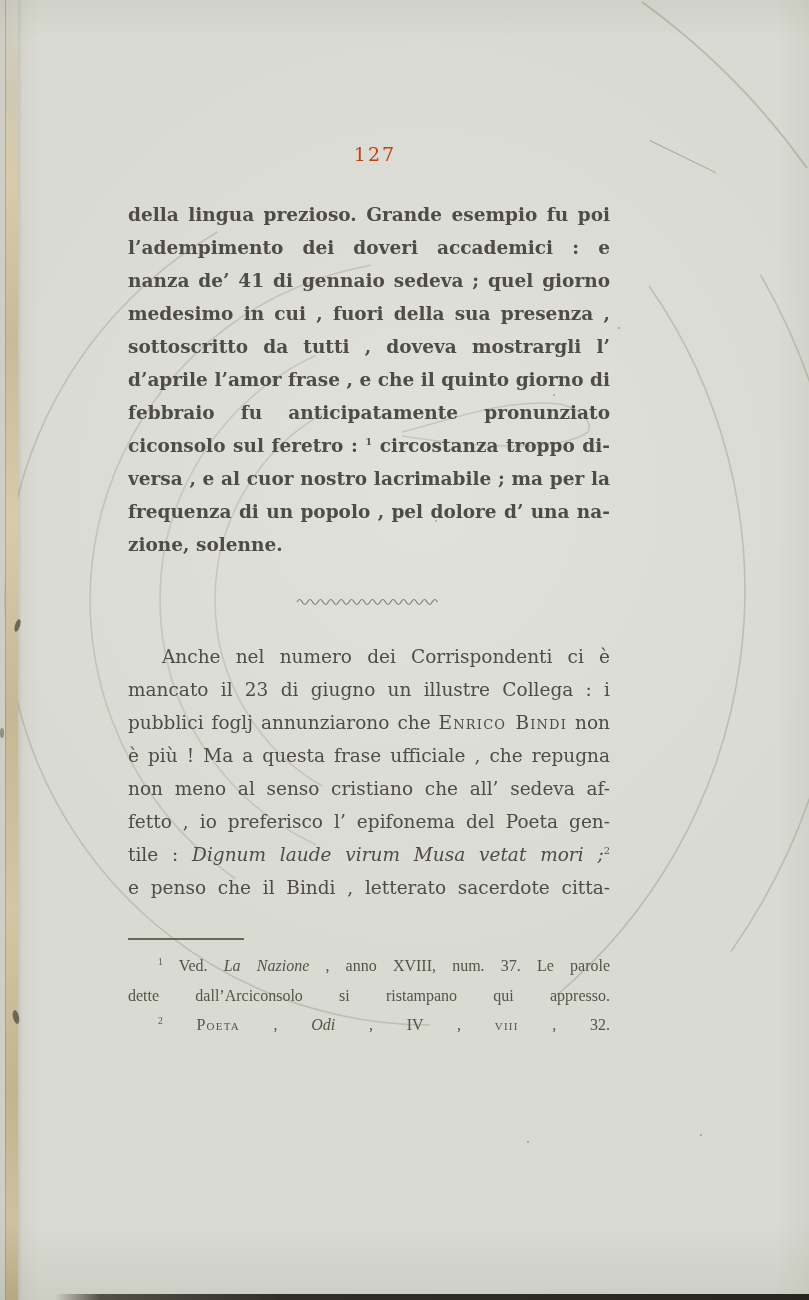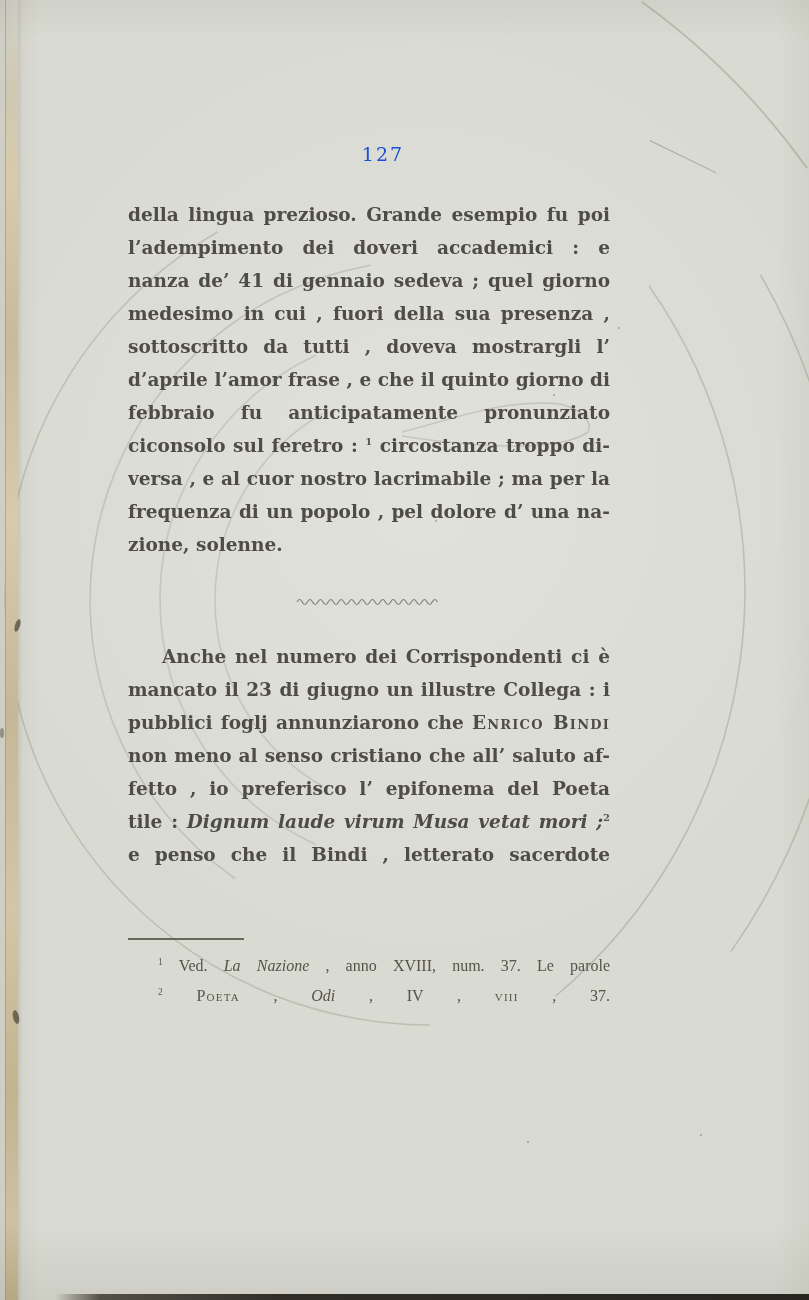--- a/index.html
+++ b/index.html
@@ -19,28 +19,28 @@
       linear-gradient(to right, rgba(110,100,80,0.10), rgba(0,0,0,0) 5%),
       linear-gradient(to left, rgba(110,105,90,0.07), rgba(0,0,0,0) 4%),
       linear-gradient(to bottom, rgba(100,95,82,0.08), rgba(0,0,0,0) 3%),
       linear-gradient(to top, rgba(100,95,80,0.10), rgba(0,0,0,0) 6%);
   }
 
   
   .stamp{position:absolute;left:0;top:0;pointer-events:none;}
 
   .pagenum{
-    position:absolute;top:143px;left:124px;width:482px;
-    text-align:center;font-size:19px;letter-spacing:2px;color:#1d4ed8;
+    position:absolute;top:143px;left:116px;width:482px;
+    text-align:center;font-size:19px;letter-spacing:2px;color:#c2410c;
     transform:translateX(18px);
   }
 
   .col{position:absolute;left:128px;width:482px;}
   .para1{top:198px;font-weight:bold;}
-  .para2{top:640px;font-weight:bold;}
+  .para2{top:640px;}
   .line{
     height:33px;line-height:33px;font-size:18.5px;
     text-align:justify;text-align-last:justify;
     overflow:hidden;box-sizing:border-box;
   }
   .indent{padding-left:34px;}
   .short{text-align:center;text-align-last:left;}
   .sup{font-size:10px;line-height:0;vertical-align:baseline;position:relative;top:-7px;color:#5a574e;}
   .sc{font-variant:small-caps;letter-spacing:1.2px;}
   .it{font-style:italic;}
@@ -119,31 +119,33 @@
   </div>
 
   <svg class="divider" width="142" height="12" viewBox="0 0 142 12">
     <path d="M1,7 q2.6,-5 5.2,0 t5.2,0 t5.2,0 t5.2,0 t5.2,0 t5.2,0 t5.2,0 t5.2,0 t5.2,0 t5.2,0 t5.2,0 t5.2,0 t5.2,0 t5.2,0 t5.2,0 t5.2,0 t5.2,0 t5.2,0 t5.2,0 t5.2,0 t5.2,0 t5.2,0 t5.2,0 t5.2,0 t5.2,0 t5.2,0 t5.2,0" fill="none" stroke="#6b6860" stroke-width="1.1" opacity="0.85"></path>
   </svg>
 
   <div class="col para2">
     <div class="line indent">Anche nel numero dei Corrispondenti ci è</div>
     <div class="line">mancato il 23 di giugno un illustre Collega : i</div>
     <div class="line"><span>pubblici foglj annunziarono che </span><span class="sc">Enrico Bindi</span><span> non</span></div>
-    <div class="line">non meno al senso cristiano che all’ saluto af-</div>
+    <div class="line">è più ! Ma a questa frase ufficiale , che repugna</div>
+    <div class="line">non meno al senso cristiano che all’ sedeva af-</div>
     <div class="line">fetto , io preferisco l’ epifonema del Poeta gen-</div>
     <div class="line"><span>tile : </span><span class="it">Dignum laude virum Musa vetat mori ;</span><sup class="sup">2</sup></div>
     <div class="line">e penso che il Bindi , letterato sacerdote citta-</div>
   </div>
 
   <div class="fnsep"></div>
 
   <div class="col fns">
     <div class="fnline fnindent"><sup class="sup">1</sup><span> Ved. </span><span class="it">La Nazione</span><span> , anno XVIII, num. 37. Le parole</span></div>
-    <div class="fnline fnindent short"><sup class="sup">2</sup> <span class="sc">Poeta</span><span> , </span><span class="it">Odi</span><span> , IV , </span><span class="sc">viii</span><span> , 37.</span></div>
+    <div class="fnline short">dette dall’Arciconsolo si ristampano qui appresso.</div>
+    <div class="fnline fnindent short"><sup class="sup">2</sup> <span class="sc">Poeta</span><span> , </span><span class="it">Odi</span><span> , IV , </span><span class="sc">viii</span><span> , 32.</span></div>
   </div>
 
   <div class="edge-left"></div>
   <div class="edge-mark mark1"></div>
   <div class="edge-mark mark2"></div>
   <div class="edge-mark mark3"></div>
   <div class="edge-bottom"></div>
   <div class="scratch"></div>
   <div class="speck" style="left:553px;top:394px;"></div>
   <div class="speck" style="left:435px;top:520px;"></div>

